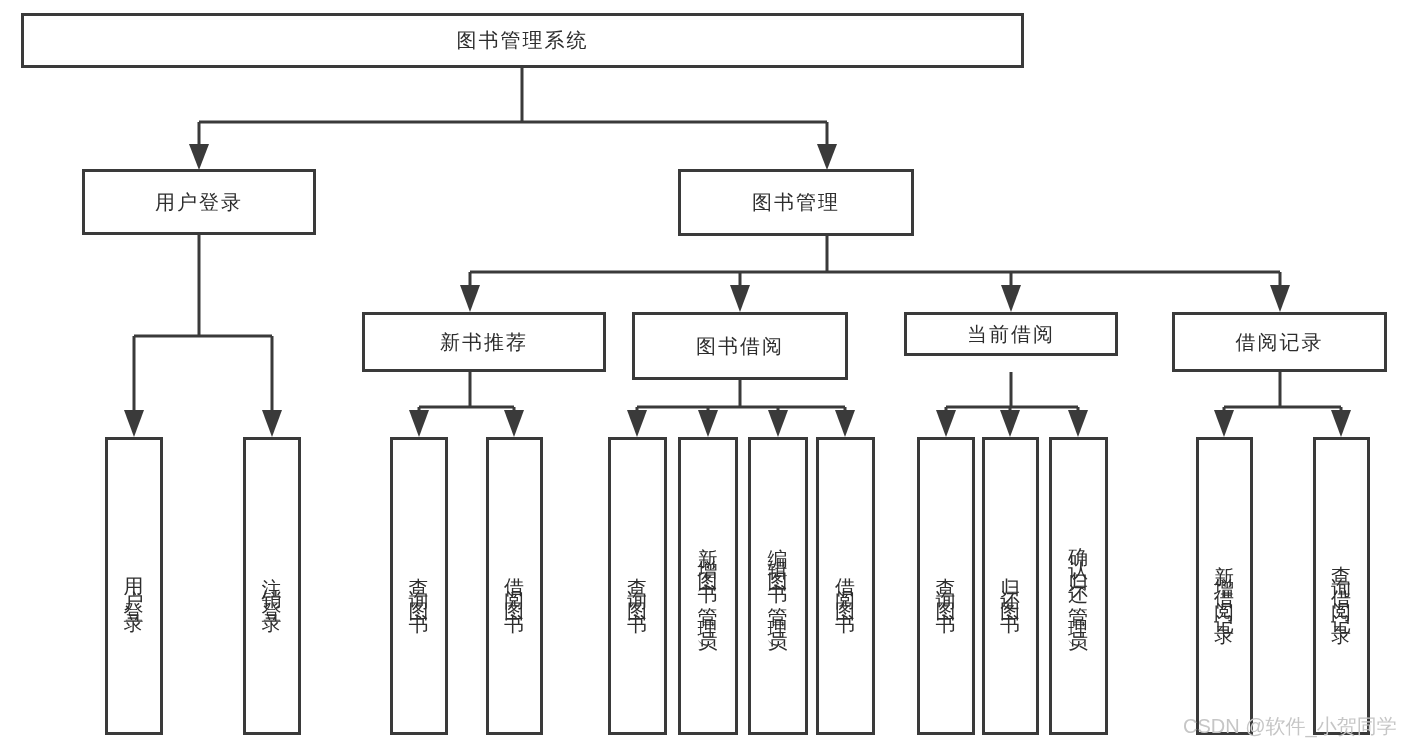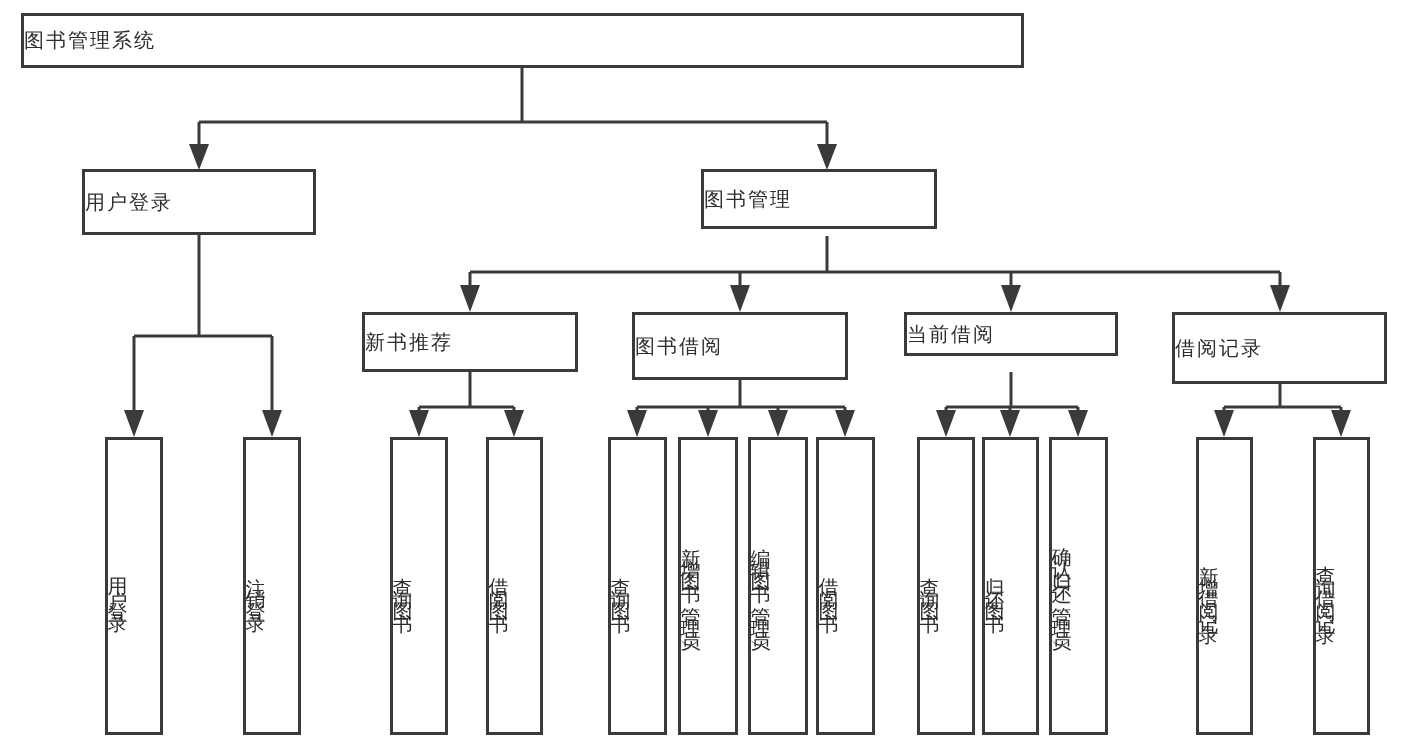--- a/index.html
+++ b/index.html
@@ -35,20 +35,21 @@
     fill:var(--line);
     stroke:none;
   }
   .box{
     position:absolute;
     box-sizing:border-box;
     background:var(--bg);
     border:3px solid var(--line);
     display:flex;
     align-items:center;
+    justify-content:center;
     color:var(--text);
     z-index:2;
   }
   .box.h span{
     font-size:20px;
     letter-spacing:2px;
     white-space:nowrap;
   }
   .box.v span{
     writing-mode:vertical-rl;
@@ -123,34 +124,34 @@
     </g>
   </svg>
 
   <div class="box h" style="left:21px;top:13px;width:1003px;height:55px">
     <span>图书管理系统</span>
   </div>
 
   <div class="box h" style="left:82px;top:169px;width:234px;height:66px">
     <span>用户登录</span>
   </div>
-  <div class="box h" style="left:701px;top:169px;width:236px;height:60px">
+  <div class="box h" style="left:678px;top:169px;width:236px;height:67px">
     <span>图书管理</span>
   </div>
 
-  <div class="box h" style="left:362px;top:312px;width:216px;height:60px">
+  <div class="box h" style="left:362px;top:312px;width:244px;height:60px">
     <span>新书推荐</span>
   </div>
   <div class="box h" style="left:632px;top:312px;width:216px;height:68px">
     <span>图书借阅</span>
   </div>
   <div class="box h" style="left:904px;top:312px;width:214px;height:44px">
     <span>当前借阅</span>
   </div>
-  <div class="box h" style="left:1172px;top:312px;width:215px;height:72px">
+  <div class="box h" style="left:1172px;top:312px;width:215px;height:60px">
     <span>借阅记录</span>
   </div>
 
   <div class="box v" style="left:105px;top:437px;width:58px;height:298px">
     <span>用户登录</span>
   </div>
   <div class="box v" style="left:243px;top:437px;width:58px;height:298px">
     <span>注销登录</span>
   </div>
 
@@ -184,14 +185,15 @@
     <span>确认归还（管理员）</span>
   </div>
 
   <div class="box v" style="left:1196px;top:437px;width:57px;height:298px">
     <span>新增借阅记录</span>
   </div>
   <div class="box v" style="left:1313px;top:437px;width:57px;height:298px">
     <span>查询借阅记录</span>
   </div>
 
+  <div class="watermark">CSDN @软件_小贺同学</div>
 
 </div>
 
 </body></html>

